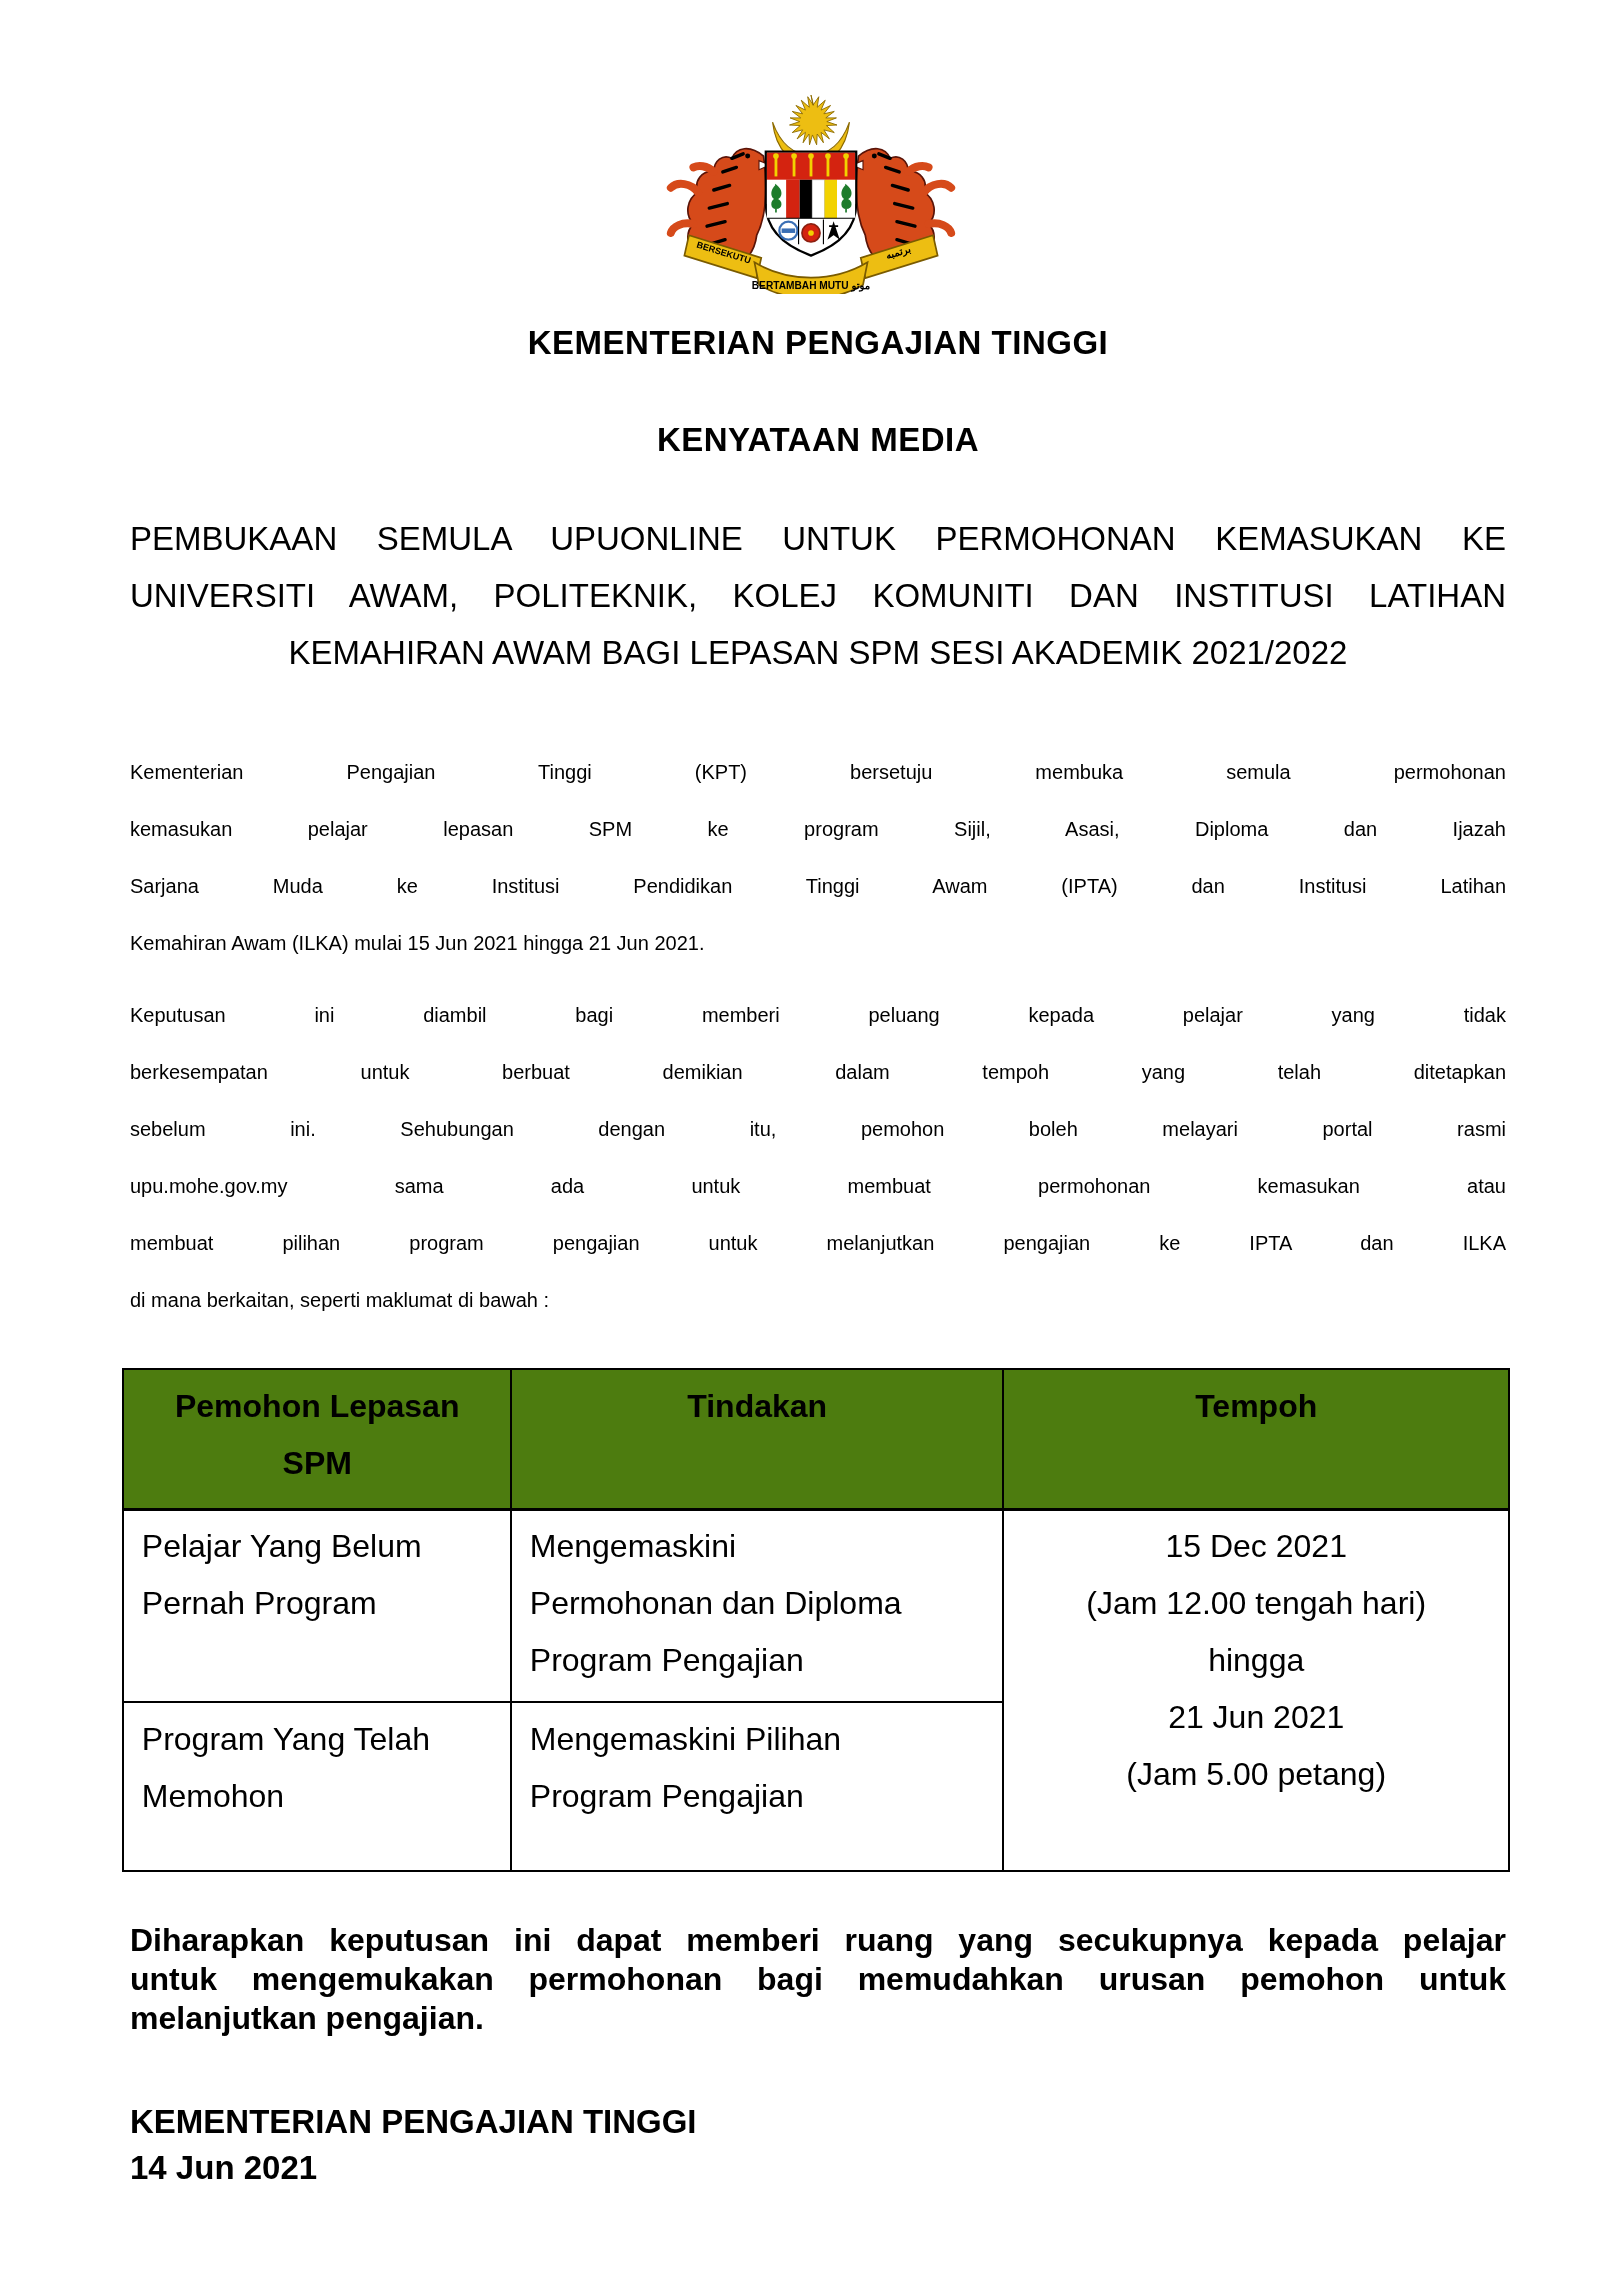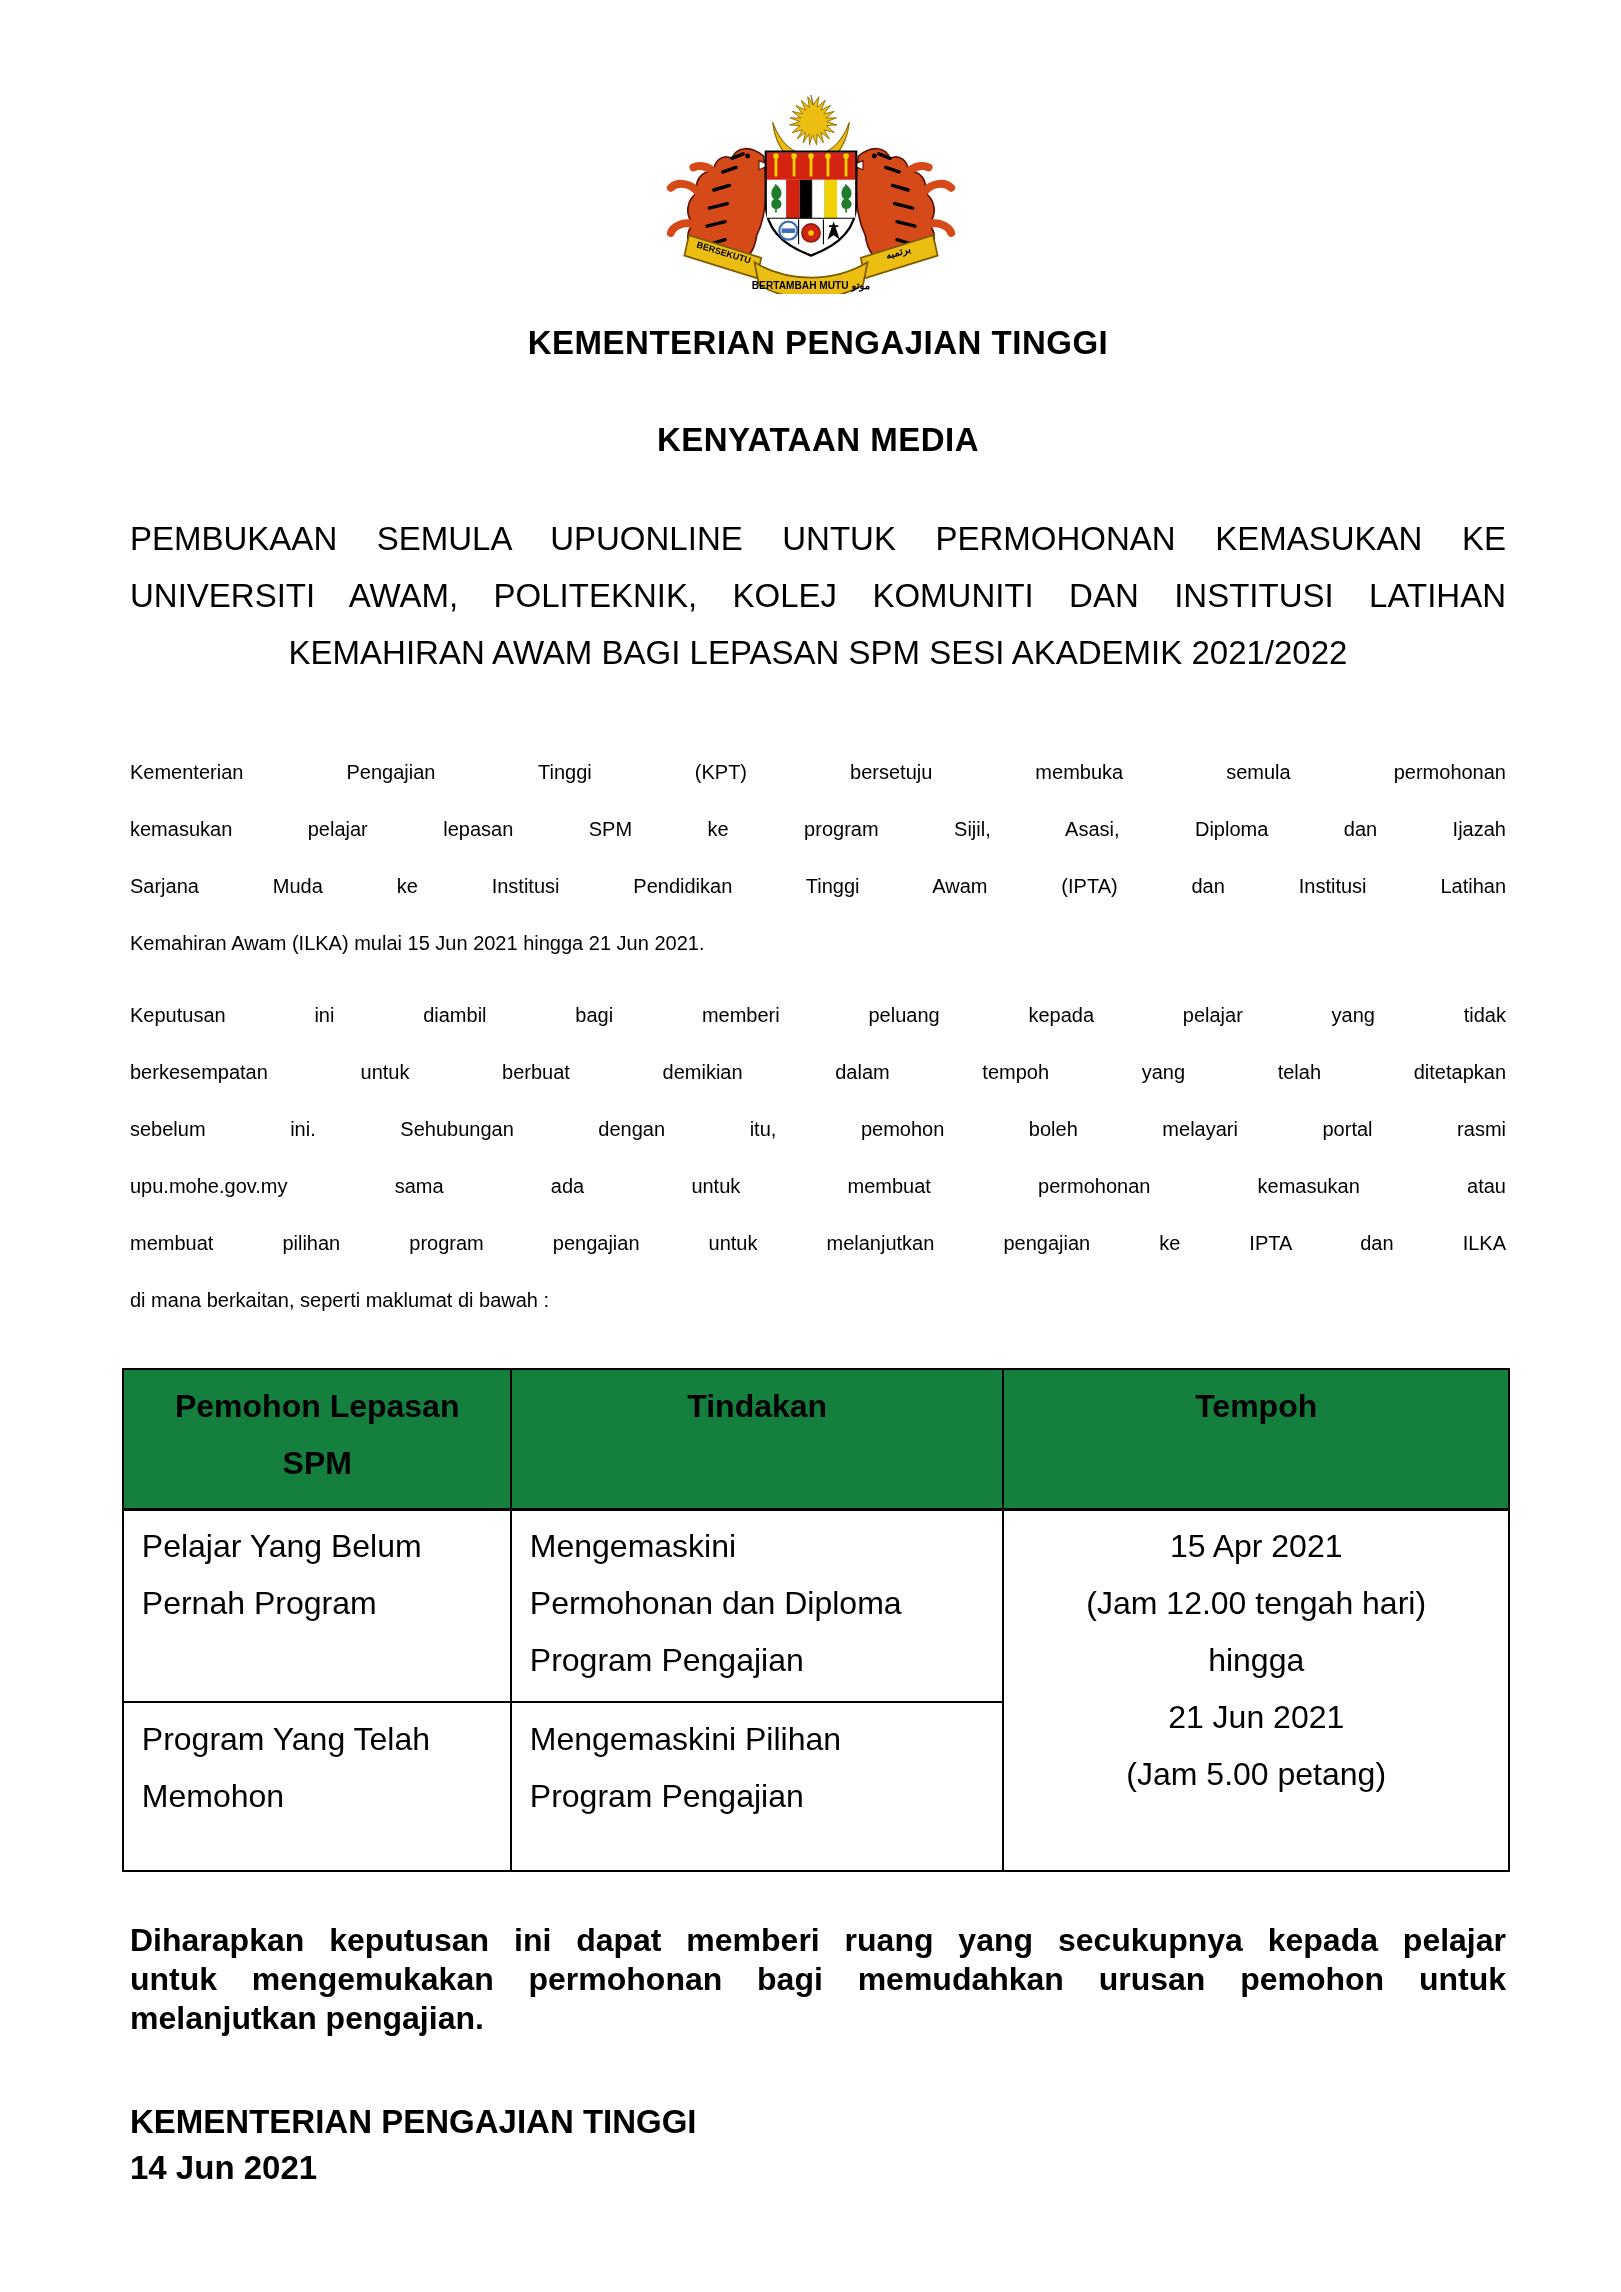--- a/index.html
+++ b/index.html
@@ -44,21 +44,21 @@
     border-collapse: collapse;
     table-layout: fixed;
     font-size: 32px;
     line-height: 57px;
   }
   .info-table th, .info-table td {
     border: 2.9px solid #000000;
     vertical-align: top;
   }
   .info-table thead th {
-    background: #15803d;
+    background: #4d7c0f;
     font-weight: bold;
     text-align: center;
     padding: 7.8px 13.7px 15.7px 13.7px;
     border-bottom: 3.9px solid #000000;
   }
   .col-applicant { width: 388px; }
   .col-action    { width: 492px; }
   .col-tempoh    { width: 506px; }
   .info-table td { padding: 7.8px 17.6px 11.8px 17.6px; }
   .cell-left   { text-align: left; }
@@ -194,21 +194,21 @@
           <td class="cell-left">
               <div class="tline lline">Pelajar Yang Belum</div>
               <div class="tline lline">Pernah Program</div>
             </td>
           <td class="cell-left">
               <div class="tline lline">Mengemaskini</div>
               <div class="tline lline">Permohonan dan Diploma</div>
               <div class="tline lline">Program Pengajian</div>
             </td>
           <td class="cell-center" rowspan="2">
-              <div class="tline cline">15 Apr 2021</div>
+              <div class="tline cline">15 Dec 2021</div>
               <div class="tline cline">(Jam 12.00 tengah hari)</div>
               <div class="tline cline">hingga</div>
               <div class="tline cline">21 Jun 2021</div>
               <div class="tline cline">(Jam 5.00 petang)</div>
             </td>
         </tr>
         <tr class="row-2">
           <td class="cell-left">
               <div class="tline lline">Program Yang Telah</div>
               <div class="tline lline">Memohon</div>

